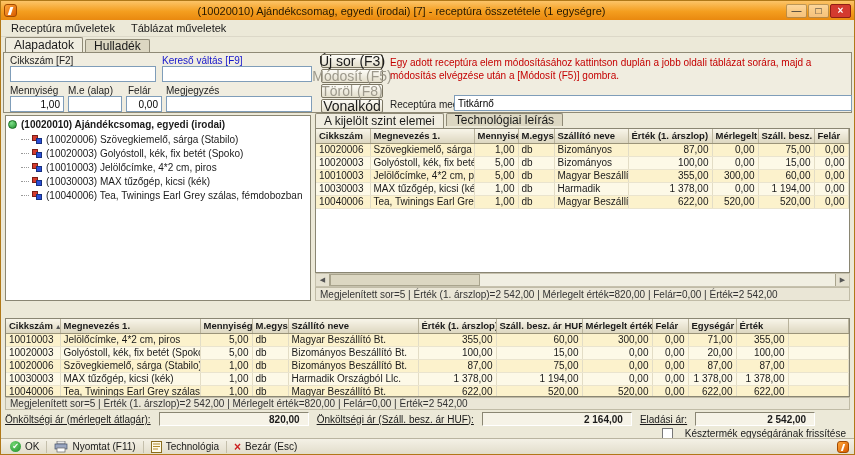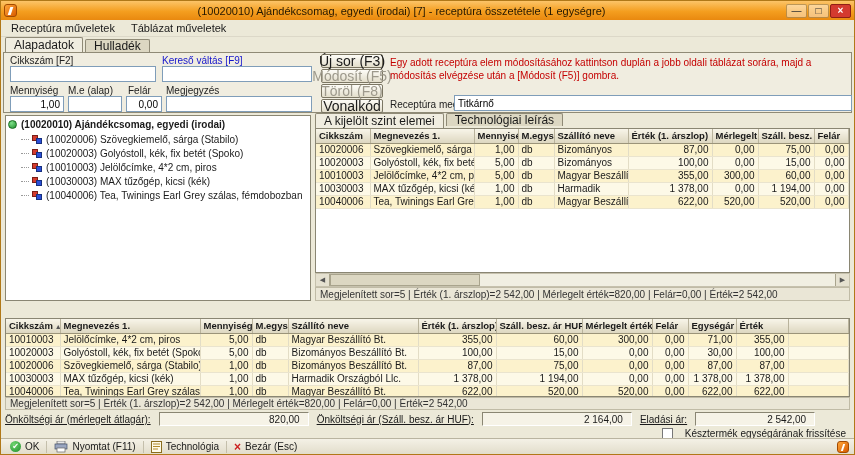--- a/index.html
+++ b/index.html
@@ -61,21 +61,21 @@
   .sb-thumb{width:150px;background:#dcd7c2;border:1px solid #a9a48d}
   .sb-track{flex:1}
 
   .strip{position:absolute;font-size:10px;color:#333;background:#eae6d6;border:1px solid #c0bba6;padding:0 4px;display:flex;align-items:center;white-space:nowrap;overflow:hidden}
 
   
   .btabs{position:absolute;top:302px;left:4px;right:4px;height:15px;display:flex;align-items:flex-end}
   .bottom-wrap{position:absolute;left:4px;right:4px;top:317px;height:79px;background:#fff;border:1px solid #8a8673;overflow:hidden}
   .totals{position:absolute;left:4px;right:4px;top:410px;height:16px;display:flex;align-items:center;gap:8px;font-size:10px;white-space:nowrap}
   .tot-label{text-decoration:underline}
-  .tot-box{height:14px;background:#f6f3e7;border:1px solid;border-color:#8a8673 #fff #fff #8a8673;padding:0 8px;font-weight:normal;display:flex;align-items:center;justify-content:flex-end}
+  .tot-box{height:14px;background:#f6f3e7;border:1px solid;border-color:#8a8673 #fff #fff #8a8673;padding:0 8px;font-weight:bold;display:flex;align-items:center;justify-content:flex-end}
   .chkrow{position:absolute;right:8px;top:426px;height:13px;display:flex;align-items:center;gap:12px;font-size:10px}
   .chk{width:11px;height:11px;background:#fff;border:1px solid #777;flex:0 0 auto}
 
   
   .statusbar{position:absolute;left:0;right:0;bottom:0;height:16px;background:linear-gradient(#f4f1e6,#e2ddcb);border-top:1px solid #b9b4a0;display:flex;align-items:center;gap:3px;padding:0 5px;font-size:10px}
   .sb-item{display:flex;align-items:center;gap:4px;padding:0 4px;height:14px;cursor:default}
   .sb-sep{width:1px;height:12px;background:#c4bfab}
   .ok-icon{width:11px;height:11px;border-radius:50%;background:radial-gradient(circle at 35% 30%,#6fd46f,#1f8f2c);color:#fff;font-size:8px;line-height:11px;text-align:center}
   .x-icon{color:#cc2020;font-weight:bold;font-size:12px;line-height:12px}
   .spacer{flex:1}
@@ -339,21 +339,21 @@
           <tr>
             <td>10020003</td>
             <td>Golyóstoll, kék, fix betét (Spoko)</td>
             <td style="text-align: right;">5,00</td>
             <td>db</td>
             <td>Bizományos Beszállító Bt.</td>
             <td style="text-align: right;">100,00</td>
             <td style="text-align: right;">15,00</td>
             <td style="text-align: right;">0,00</td>
             <td style="text-align: right;">0,00</td>
-            <td style="text-align: right;">30,00</td>
+            <td style="text-align: right;">20,00</td>
             <td style="text-align: right;">100,00</td>
             <td></td>
           </tr>
           <tr>
             <td>10020006</td>
             <td>Szövegkiemelő, sárga (Stabilo)</td>
             <td style="text-align: right;">1,00</td>
             <td>db</td>
             <td>Bizományos Beszállító Bt.</td>
             <td style="text-align: right;">87,00</td>

